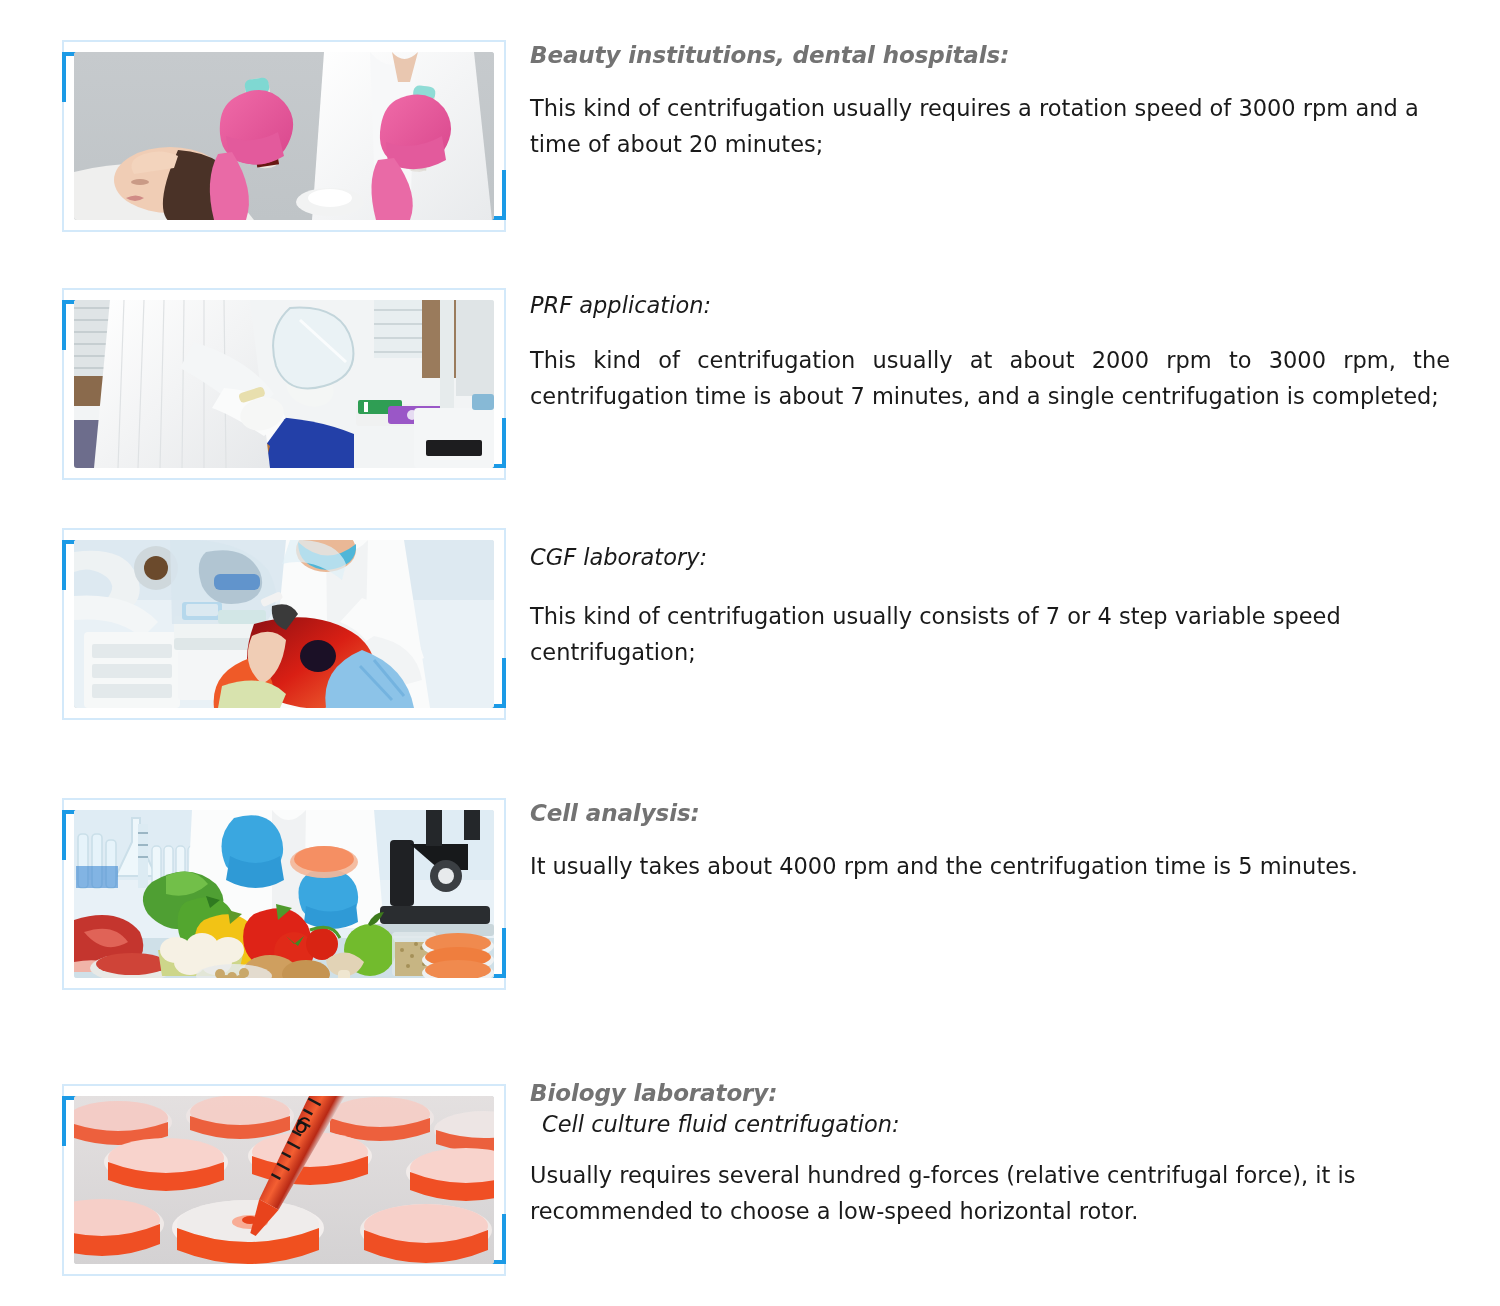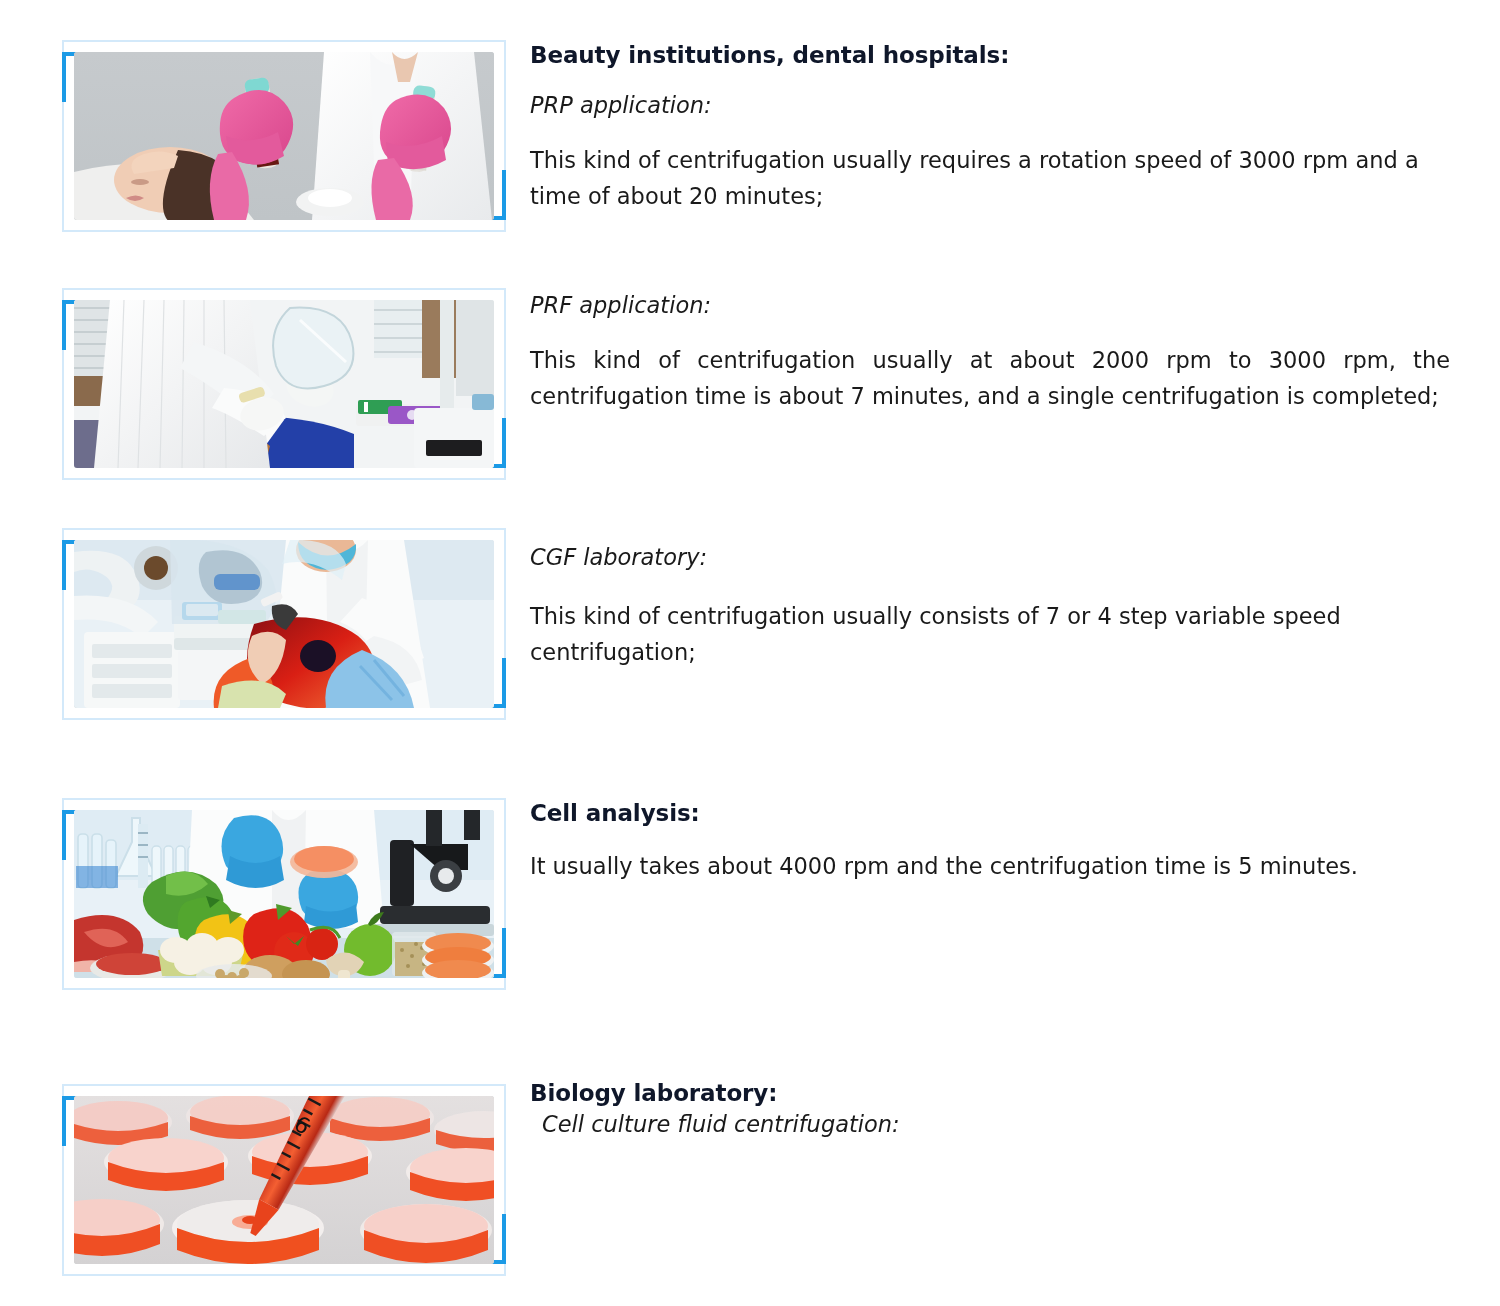--- a/index.html
+++ b/index.html
@@ -81,22 +81,23 @@
   .textcol {
     position: absolute;
     left: 530px;
     width: 920px;
   }
   .heading {
     font-weight: bold;
     font-size: 23px;
     line-height: 30px;
     letter-spacing: -0.1px;
-    color: #0f172a;
+    color: #737373;
     margin: 0 0 20px 0;
+    font-style: italic;
   }
   .subheading {
     font-style: italic;
     font-size: 22.5px;
     line-height: 30px;
     color: #1a1a1a;
     margin: 0 0 22px 0;
   }
   .subheading.justified {
     text-align: justify;
@@ -177,21 +178,20 @@
           <path d="M320 106 q26 36 16 62 l-34 0 q-10 -38 2 -60 z" fill="#e96aa6"></path>
 
           <ellipse cx="256" cy="150" rx="34" ry="14" fill="#f2f3f3"></ellipse>
           <ellipse cx="256" cy="146" rx="22" ry="9" fill="#ffffff"></ellipse>
         </svg>
       </div>
     </div>
 
     <div class="textcol" style="top:0px;">
       <div class="heading">Beauty institutions, dental hospitals:</div>
-      <div class="subheading">PRP application:</div>
       <div class="para">This kind of centrifugation usually requires a rotation speed of 3000 rpm and a time of about 20 minutes;</div>
     </div>
   </div>
 
   <div class="row" style="top:288px;">
 
     <div class="figure" style="top:0px;height:192px;">
       <div class="frame-outer"></div>
       <div class="bracket tl"></div>
       <div class="bracket br"></div>
@@ -567,16 +567,17 @@
             </g>
             <text x="214" y="34" font-family="DejaVu Sans, sans-serif" font-size="22" fill="#111" transform="rotate(180 214 26)">9</text>
           </g>
         </svg>
       </div>
     </div>
 
     <div class="textcol" style="top:-6px;">
       <div class="heading" style="margin-bottom:1px;">Biology laboratory:</div>
       <div class="subheading" style="margin-bottom:18px;margin-left:12px;">Cell culture fluid centrifugation:</div>
+      <div class="para">Usually requires several hundred g-forces (relative centrifugal force), it is recommended to choose a low-speed horizontal rotor.</div>
     </div>
   </div>
 
 </div>
 
 </body></html>

